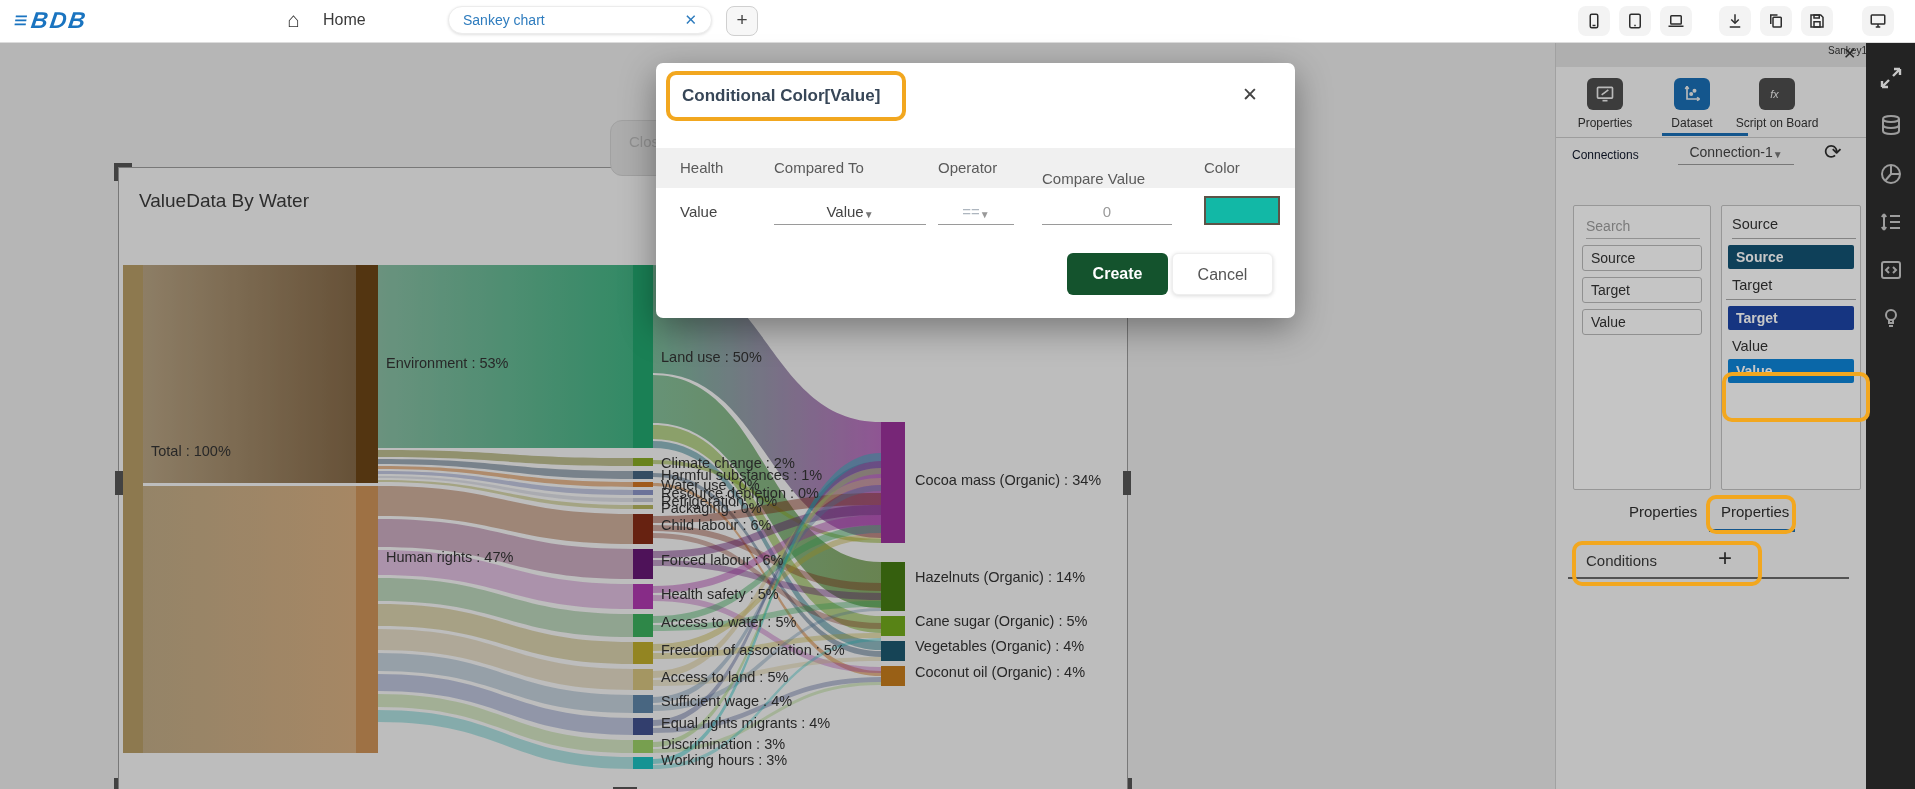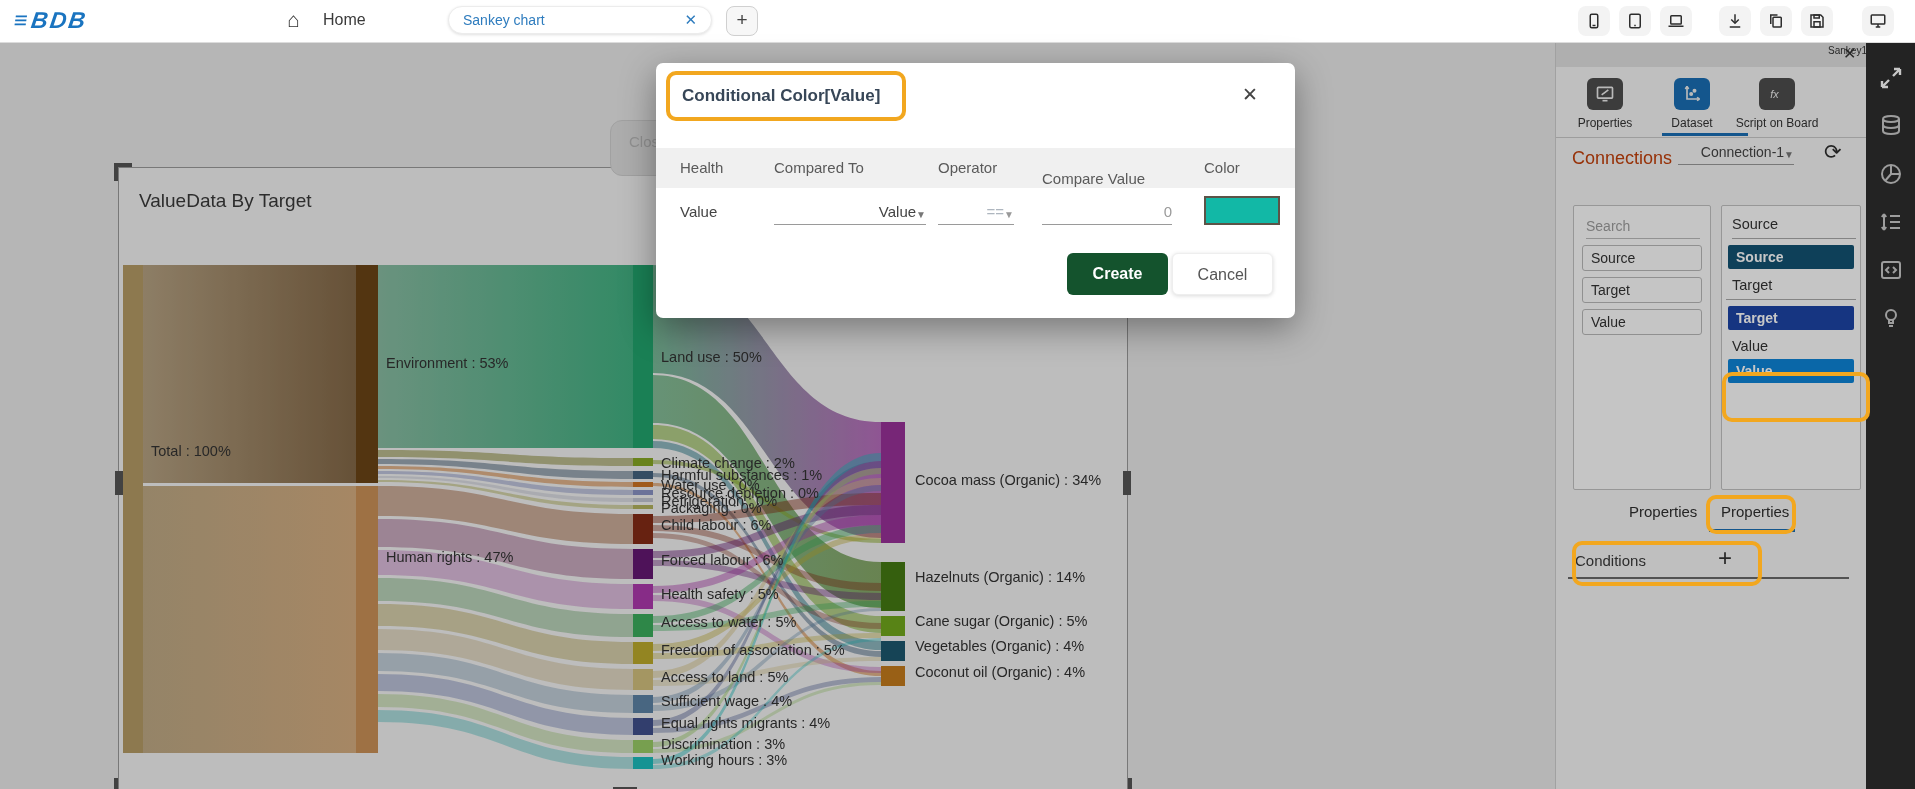--- a/index.html
+++ b/index.html
@@ -47,21 +47,21 @@
 
   
   #modal{position:absolute;left:656px;top:63px;width:639px;height:255px;background:#fff;
          border-radius:7px;box-shadow:0 10px 35px rgba(0,0,0,.38);z-index:50;}
   #modal .title{left:26px;top:23px;font-size:17px;font-weight:bold;color:#374657;}
   #modal .ann-title{left:10px;top:8px;width:232px;height:42px;}
   #modal .close{left:586px;top:20px;font-size:19px;color:#444;cursor:pointer;}
   #modal .thead{left:0;top:85px;width:639px;height:40px;background:#f0f0f0;}
   .th{position:absolute;top:96px;font-size:15px;color:#5a5a5a;}
   .td{position:absolute;top:140px;font-size:15px;color:#444;}
-  .usel{border-bottom:1px solid #9a9a9a;display:flex;justify-content:flex-end;
+  .usel{border-bottom:1px solid #9a9a9a;display:flex;justify-content:center;
         align-items:flex-end;padding-bottom:4px;}
   .chev{font-size:10px;color:#777;}
   .swatch{position:absolute;left:548px;top:133px;width:72px;height:25px;border:2px solid #5c5347;}
   .btn{position:absolute;top:190px;width:101px;height:42px;border-radius:6px;font-size:16px;
        text-align:center;line-height:42px;box-sizing:border-box;}
   .btn.create{left:411px;background:#14532d;color:#fff;font-weight:bold;}
   .btn.cancel{left:516px;background:#fff;color:#555;border:1px solid #eee;
               box-shadow:0 1px 4px rgba(0,0,0,.15);}
 
   
@@ -70,37 +70,37 @@
   #panel .phead{left:0;top:0;width:311px;height:27px;background:#e0e0e0;}
   #panel .ptitle{left:0;top:5px;width:311px;text-align:right;font-size:10px;color:#333;}
   #panel .pclose{left:287px;top:4px;font-size:16px;color:#333;}
   .mtab{position:absolute;top:38px;width:86px;text-align:center;}
   .mtab .ic{width:36px;height:32px;border-radius:6px;background:#4d4d4d;color:#eee;margin:0 auto;
             display:flex;align-items:center;justify-content:center;font-size:15px;}
   .mtab.active .ic{background:#1a6fb5;}
   .mtab .tl{font-size:12px;color:#333;margin-top:6px;}
   .mtab-underline{left:106px;top:93px;width:86px;height:3px;background:#1a6fb5;}
   .pline{position:absolute;background:#c9c9c9;}
-  .conn-lbl{left:16px;top:108px;font-size:18px;color:#c2410c;}
+  .conn-lbl{left:16px;top:108px;font-size:12px;color:#0f172a;}
   .conn-sel{left:122px;top:104px;width:116px;font-size:14px;color:#444;}
   .refresh{left:268px;top:100px;font-size:21px;color:#2d2d2d;}
   .lbox{position:absolute;top:165px;height:285px;background:#fdfdfd;border:1px solid #c2c2c2;
         border-radius:2px;box-sizing:border-box;}
   .search{margin:12px 10px 6px 12px;border-bottom:1px solid #bbb;color:#9d9d9d;
           font-size:14px;padding-bottom:4px;}
   .fitem{margin:6px 8px;border:1px solid #b9b9b9;border-radius:3px;font-size:14px;color:#333;
          padding:4px 8px;background:#fdfdfd;}
   .mhead{font-size:14.5px;color:#333;margin:10px 0 6px 10px;}
   .mplain{font-size:14.5px;color:#333;margin:8px 0 4px 10px;}
   .mdiv{height:1px;background:#aaa;margin:6px 4px;}
   .chip{margin:5px 6px;border-radius:2px;font-size:14px;color:#fff;font-weight:bold;
         padding:4px 8px;}
   .subtab{position:absolute;top:463px;font-size:15px;color:#2f2f2f;}
   .sub-underline{left:153px;top:489px;width:86px;height:3px;background:#1a6fb5;}
-  .cond-lbl{left:19px;top:512px;font-size:15px;color:#3a3a3a;}
+  .cond-lbl{left:30px;top:512px;font-size:15px;color:#3a3a3a;}
   .cond-add{left:162px;top:504px;font-size:24px;color:#333;}
 
   
   #strip{position:absolute;left:1866px;top:40px;width:49px;height:749px;background:#2e2e2e;}
   .sico{width:49px;height:48px;display:flex;align-items:center;justify-content:center;color:#c9c9c9;}
   .sico svg{width:24px;height:24px;}
   .sico.first{color:#ffffff;}
 </style>
 </head>
 <body>
@@ -174,21 +174,21 @@
               <line x1="9" y1="20" x2="15" y2="20"></line>
               <line x1="12" y1="16" x2="12" y2="20"></line>
             </svg>
           </span>
         </div>
       </div>
   </div>
 
   <div id="canvas">
     <div id="widget">
-      <div class="abs wtitle">ValueData By Target</div>
+      <div class="abs wtitle">ValueData By Water</div>
       <svg id="sankey" style="position:absolute;left:4px;top:85px;" width="1000" height="535" viewBox="0 0 1000 535">
         <defs>
           <linearGradient id="g1" x1="0" y1="0" x2="1" y2="0">
             <stop offset="0" stop-color="#a8906a"></stop>
               <stop offset="1" stop-color="#6b4a22"></stop>
           </linearGradient>
           <linearGradient id="g2" x1="0" y1="0" x2="1" y2="0">
             <stop offset="0" stop-color="#b39a6e"></stop>
               <stop offset="1" stop-color="#cf9e68"></stop>
           </linearGradient>

